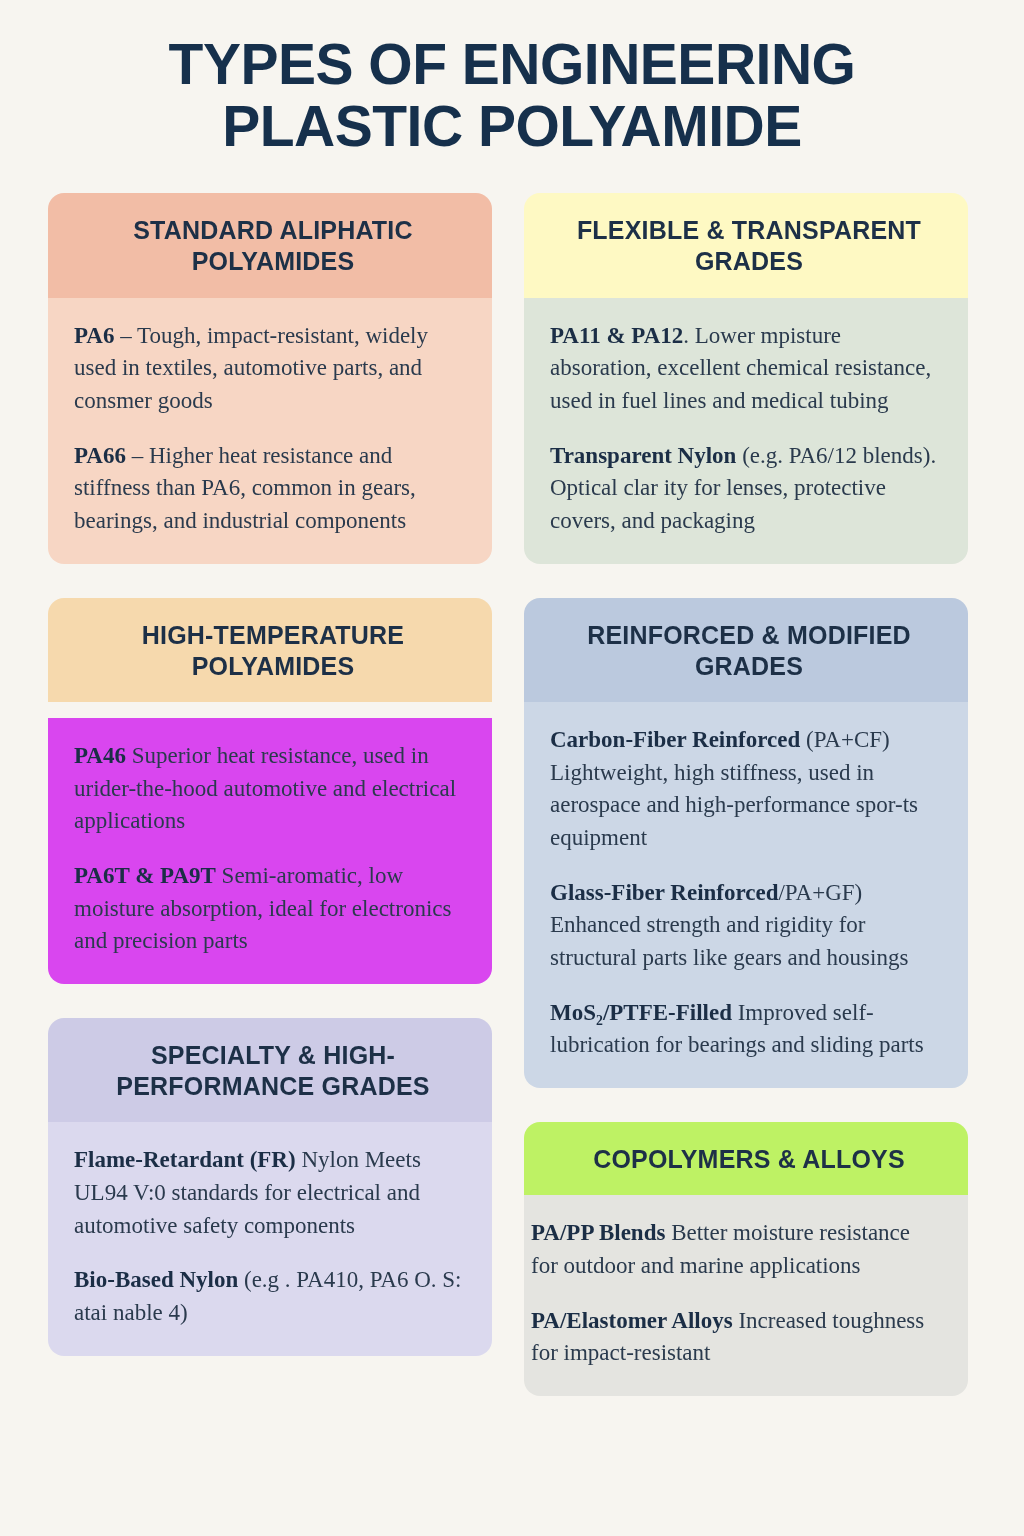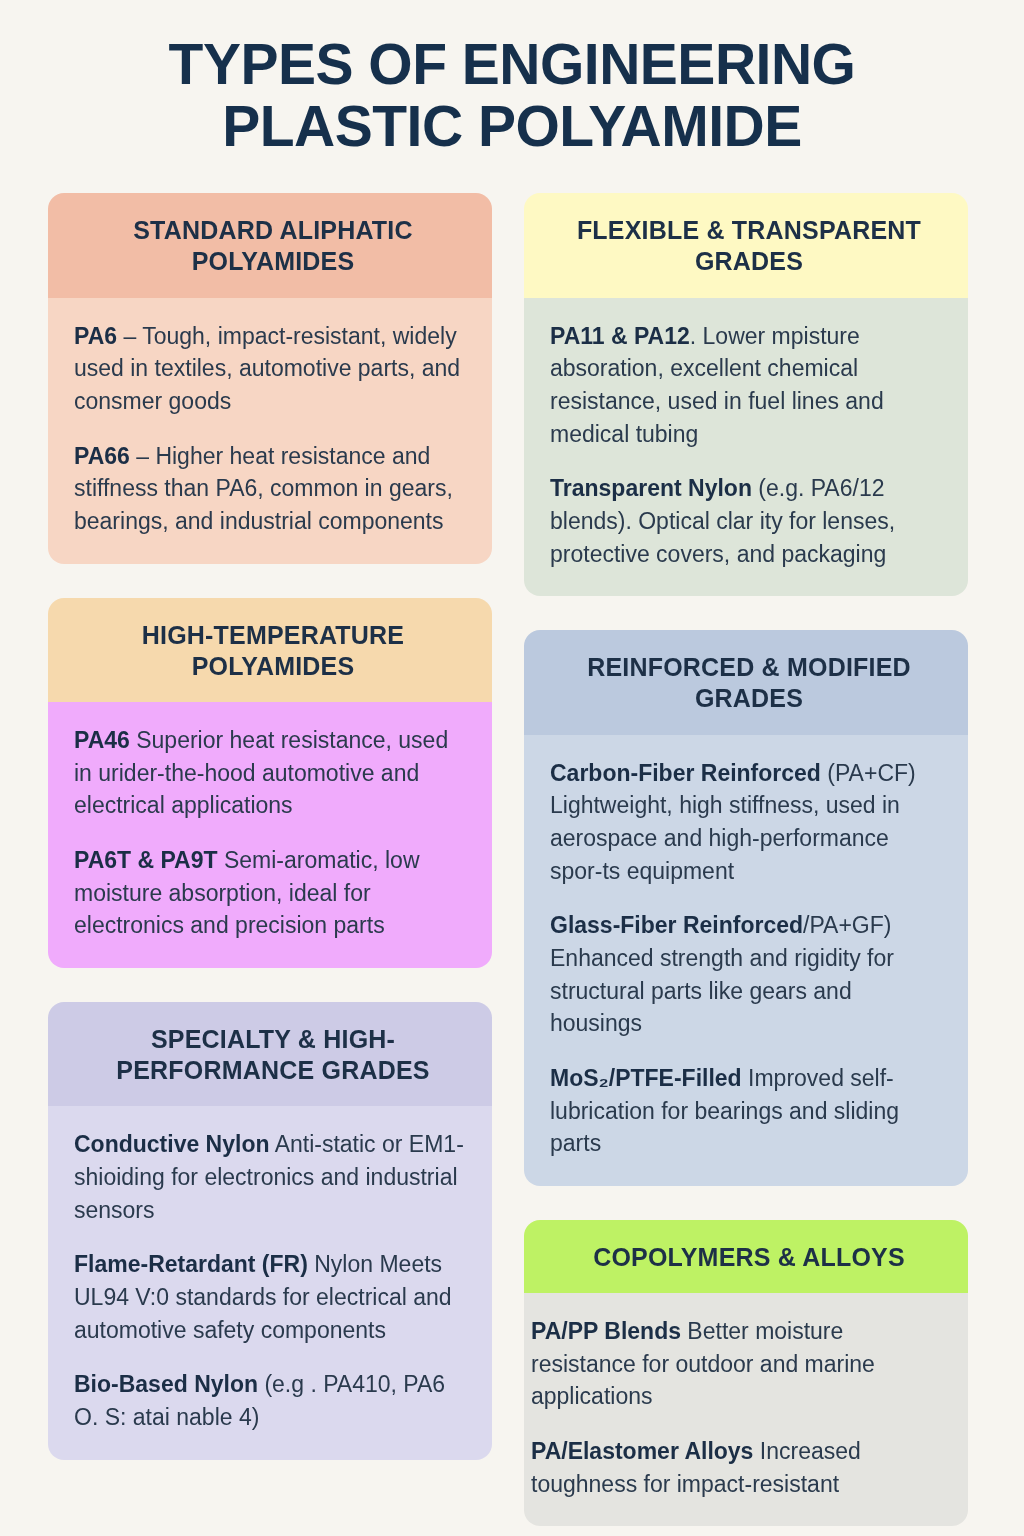--- a/index.html
+++ b/index.html
@@ -58,35 +58,36 @@
     color: #1d3047;
   }
   .card-body {
     padding: 22px 26px 26px 26px;
     font-size: 23px;
     line-height: 1.42;
     color: #2a3a4d;
   }
   .entry {
     margin: 0 0 22px 0;
+    font-family: Liberation Serif, serif;
   }
   .entry:last-child {
     margin-bottom: 0;
   }
   .entry b {
     font-weight: bold;
     color: #1b2e46;
   }
 
   
   .c-standard .card-head { background: #f2bda6; }
   .c-standard .card-body { background: #f7d6c4; }
 
   .c-hightemp .card-head { background: #f6d9ad; }
-  .c-hightemp .card-body { background: #f0abfc; }
+  .c-hightemp .card-body { background: #d946ef; margin-top: 16px; }
 
   .c-specialty .card-head { background: #cdcbe6; }
   .c-specialty .card-body { background: #dbd9ee; }
 
   .c-flexible .card-head { background: #fef9c3; }
   .c-flexible .card-body { background: #dde5d9; }
 
   .c-reinforced .card-head { background: #bbc9de; }
   .c-reinforced .card-body { background: #ccd7e6; }
 
@@ -124,23 +125,20 @@
           </p>
           <p class="entry">
             <b>PA6T &amp; PA9T</b><span>  Semi-aromatic, low moisture absorption, ideal for electronics and precision parts</span>
           </p>
         </div>
       </div>
 
       <div class="card c-specialty">
         <div class="card-head">Specialty &amp; High-Performance Grades</div>
         <div class="card-body">
-          <p class="entry">
-            <b>Conductive Nylon</b><span>  Anti-static or EM1-shioiding for electronics and industrial sensors</span>
-          </p>
           <p class="entry">
             <b>Flame-Retardant (FR)</b><span> Nylon Meets UL94 V:0 standards for electrical and automotive safety components</span>
           </p>
           <p class="entry">
             <b>Bio-Based Nylon</b><span> (e.g . PA410, PA6 O. S: atai nable 4)</span>
           </p>
         </div>
       </div>
 
     </div>

